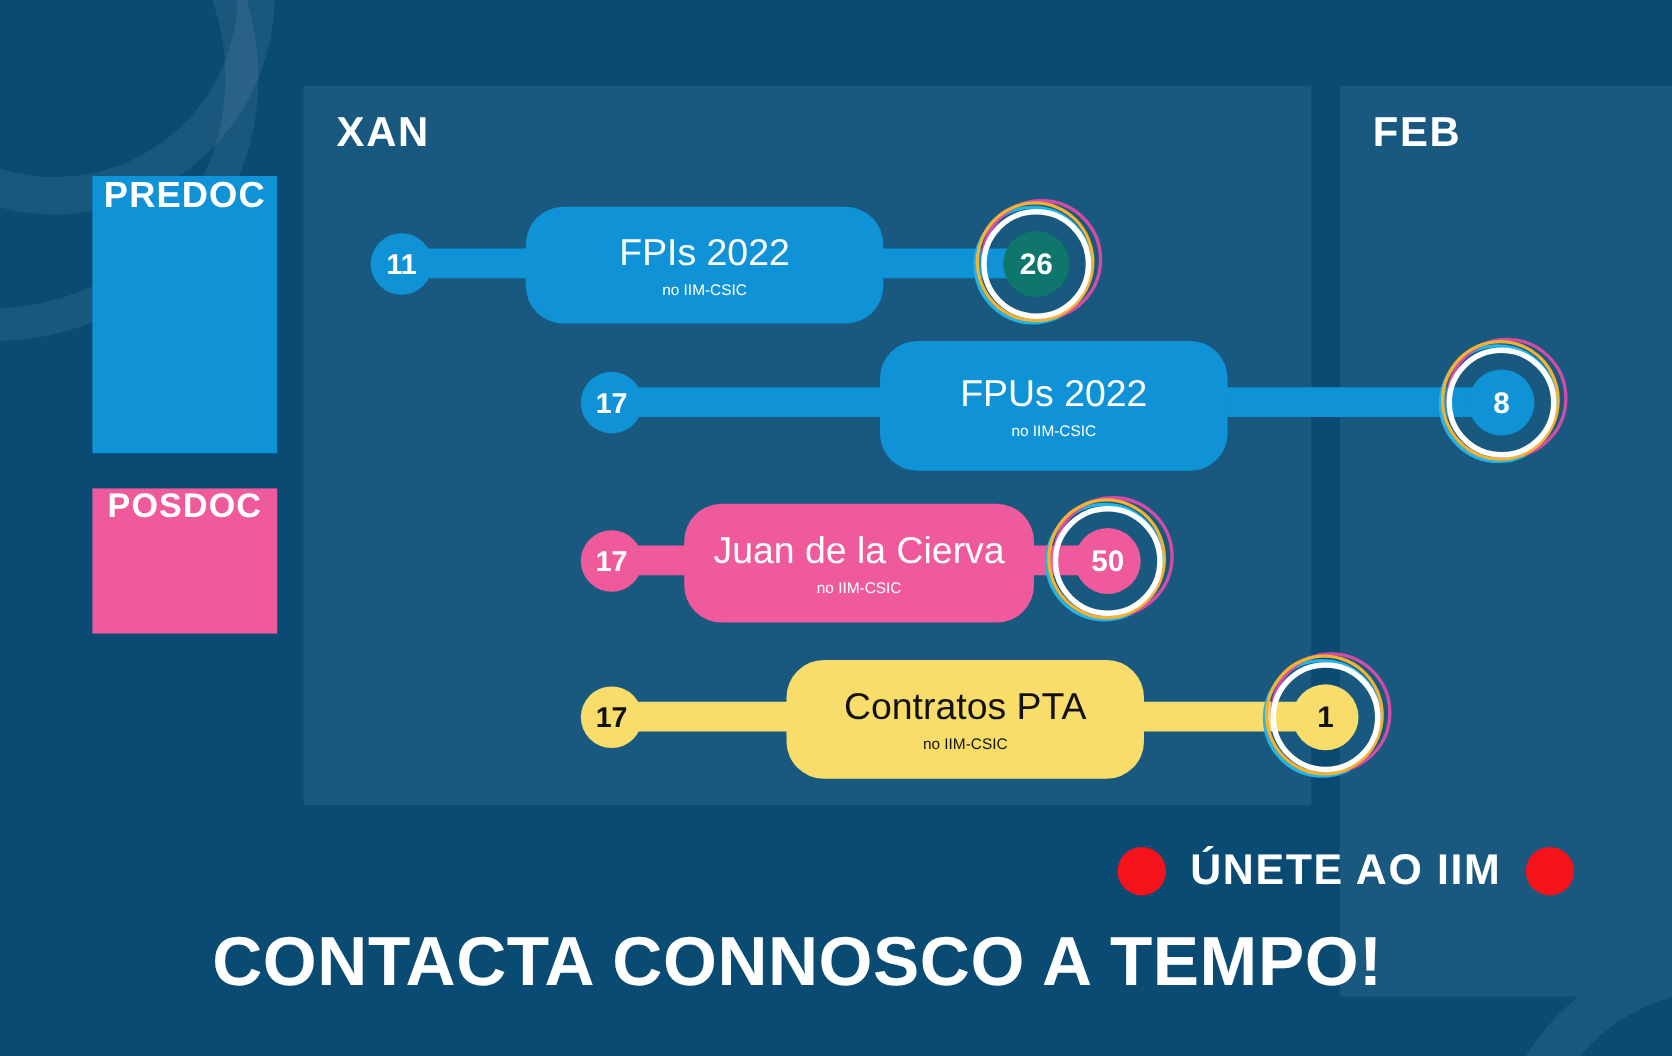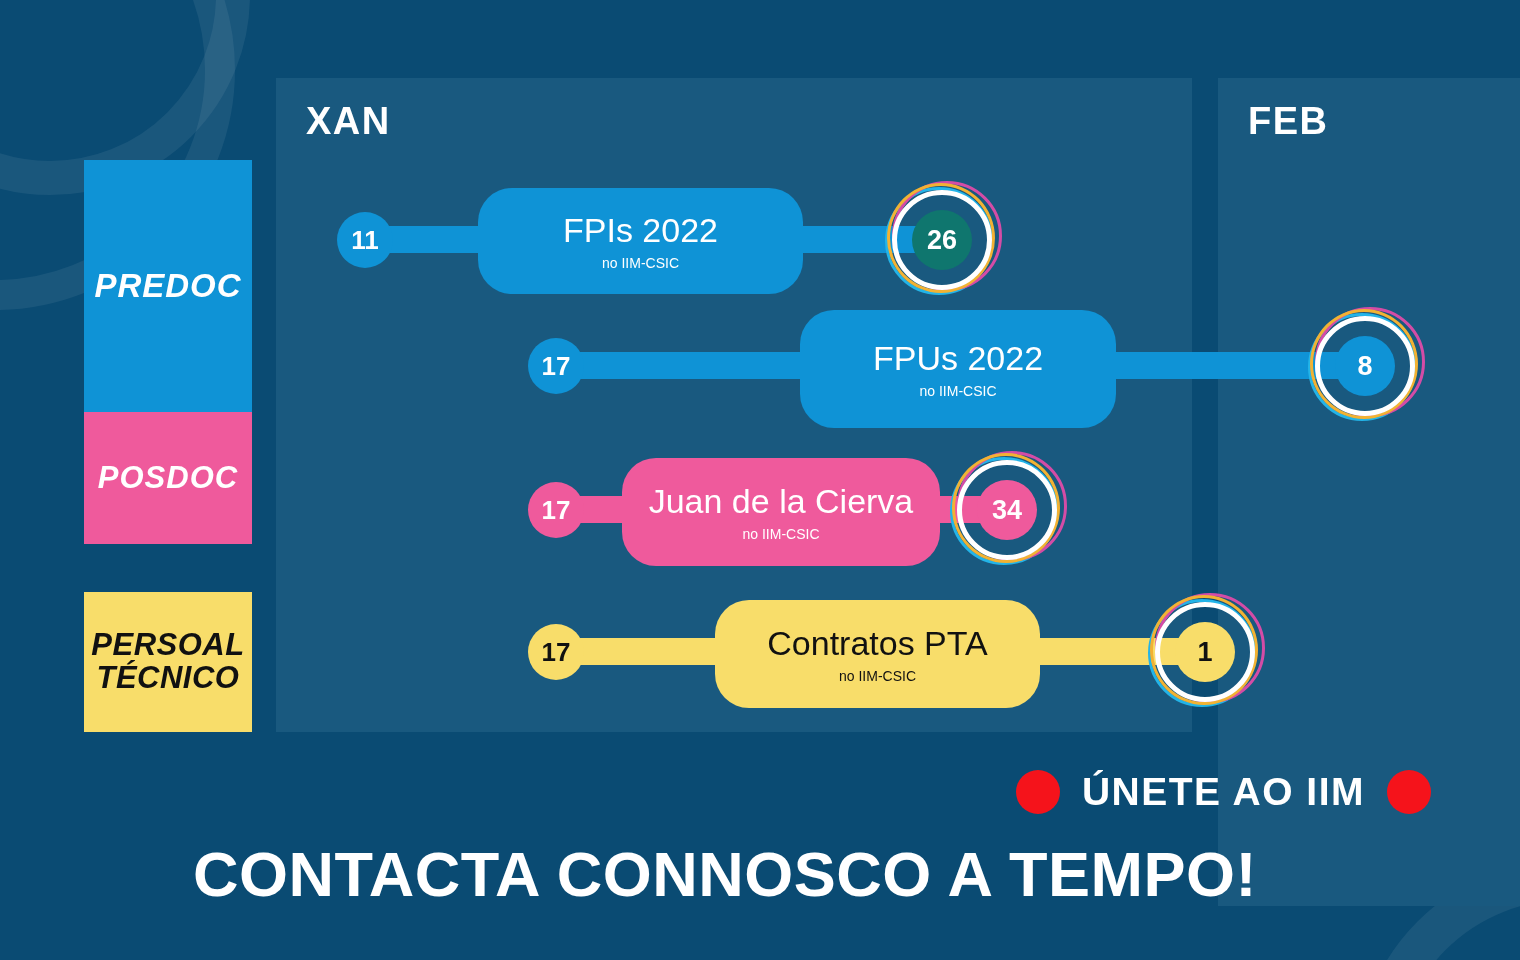--- a/index.html
+++ b/index.html
@@ -21,25 +21,25 @@
   
   .panel{position:absolute;background:#19597f;}
   #panel-xan{left:276px;top:78px;width:916px;height:654px;}
   #panel-feb{left:1218px;top:78px;width:302px;height:828px;}
   .panel-label{
     position:absolute;top:22px;left:30px;
     color:#ffffff;font-size:38px;font-weight:bold;letter-spacing:1.5px;
   }
 
   
-  .cat{position:absolute;display:flex;align-items:center;justify-content:center;
-       text-align:center;line-height:1.05;font-weight:bold;font-style:italic;}
+  .cat{position:absolute;display:flex;align-items:flex-start;justify-content:center;
+       text-align:center;line-height:1.05;font-weight:bold;}
   #cat-predoc{left:84px;top:160px;width:168px;height:252px;background:#0f93d6;
        color:#ffffff;font-size:33px;letter-spacing:1px;}
-  #cat-posdoc{left:84px;top:412px;width:168px;height:132px;background:#ef5a9c;
+  #cat-posdoc{left:84px;top:444px;width:168px;height:132px;background:#ef5a9c;
        color:#ffffff;font-size:31px;letter-spacing:1px;}
   #cat-tecnico{left:84px;top:592px;width:168px;height:140px;background:#f8dd6a;
        color:#111111;font-size:31px;letter-spacing:0.5px;}
 
   
   .row{position:absolute;height:120px;}
   .connector{position:absolute;height:27px;top:46px;border-radius:3px;}
   .node{position:absolute;top:32px;width:56px;height:56px;border-radius:50%;
         display:flex;align-items:center;justify-content:center;
         font-weight:bold;font-size:26px;z-index:4;}
@@ -81,26 +81,20 @@
   </div>
   <div class="panel" id="panel-feb">
     <div class="panel-label">FEB</div>
   </div>
 
   <div class="cat" id="cat-predoc">
     <span>PREDOC</span>
   </div>
   <div class="cat" id="cat-posdoc">
     <span>POSDOC</span>
-  </div>
-  <div class="cat" id="cat-tecnico">
-    <span>
-      <span>PERSOAL</span><br>
-      <span>TÉCNICO</span>
-    </span>
   </div>
 
   <div class="row" style="left:0;top:180px;">
     <div class="connector" style="left:365px;width:565px;background:#0f93d6;"></div>
     <div class="ring-wrap" style="left:883px;">
       <div class="ring cyan"></div>
       <div class="ring magenta"></div>
       <div class="ring yellow"></div>
       <div class="ring white"></div>
     </div>
@@ -145,21 +139,21 @@
       <div class="ring white"></div>
     </div>
     <div class="node start" style="left:528px;background:#ef5a9c;color:#ffffff;">
       <span>17</span>
     </div>
     <div class="pill" style="left:622px;top:8px;width:318px;height:108px;background:#ef5a9c;color:#ffffff;">
       <div class="title">Juan de la Cierva</div>
       <div class="sub">no IIM-CSIC</div>
     </div>
     <div class="node end" style="left:977px;background:#ef5a9c;color:#ffffff;">
-      <span>34</span>
+      <span>50</span>
     </div>
   </div>
 
   <div class="row" style="left:0;top:592px;">
     <div class="connector" style="left:556px;width:660px;background:#f8dd6a;"></div>
     <div class="ring-wrap" style="left:1146px;">
       <div class="ring cyan"></div>
       <div class="ring magenta"></div>
       <div class="ring yellow"></div>
       <div class="ring white"></div>

